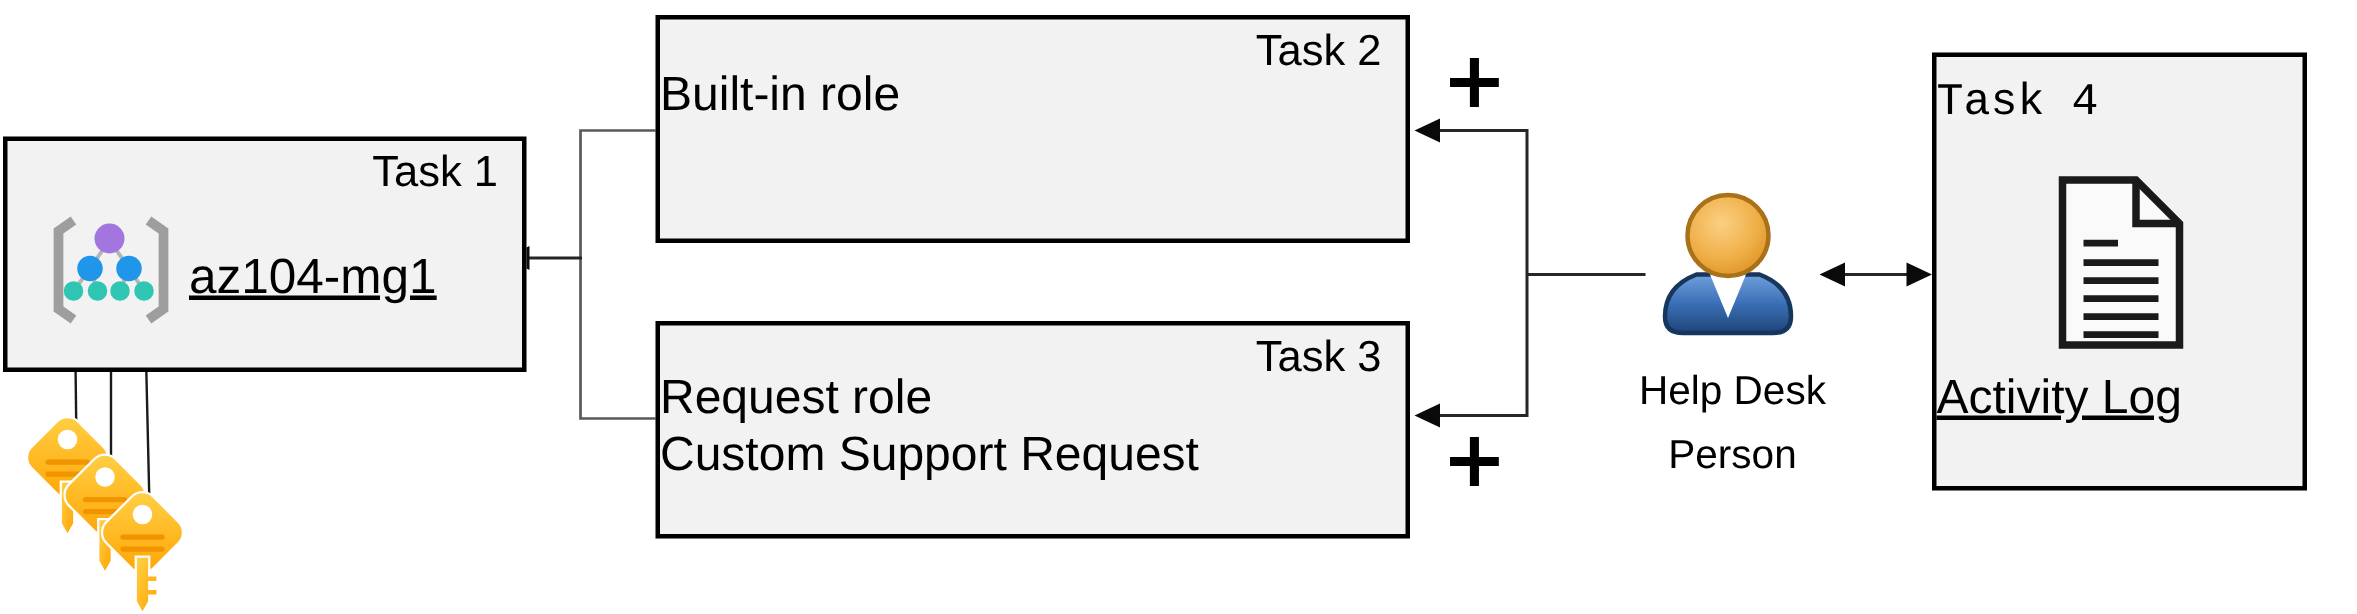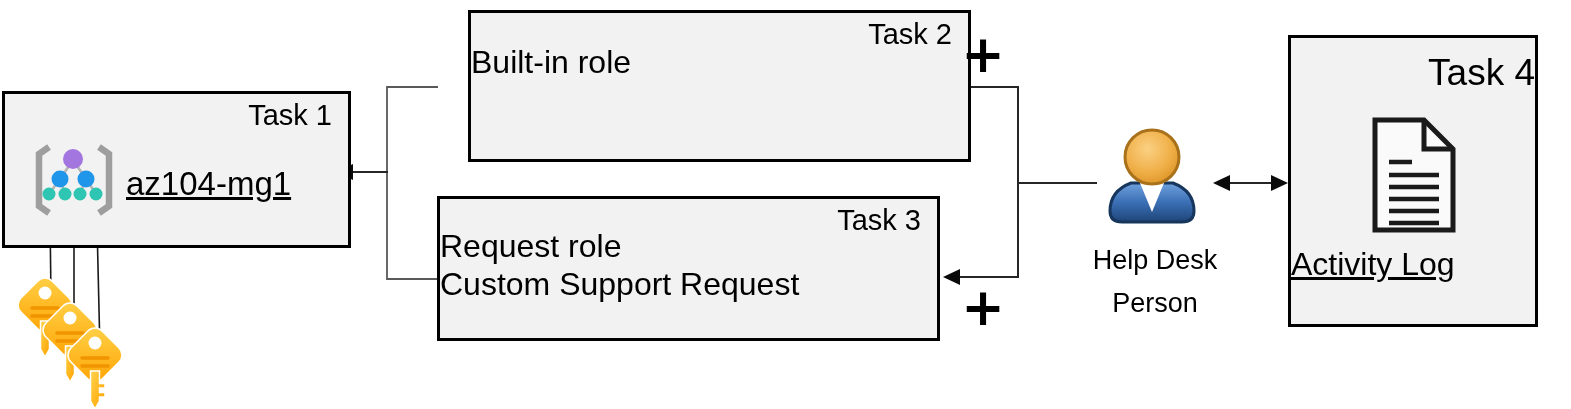--- a/index.html
+++ b/index.html
@@ -12,22 +12,22 @@
     color: #000;
     overflow: hidden;
   }
   .box {
     position: absolute;
     background: #F2F2F2;
     border: 3px solid #000;
     box-sizing: border-box;
   }
   .task1-box { left: 2px;    top: 91px;  width: 349px; height: 157px; }
-  .task2-box { left: 437px;  top: 10px;  width: 503px; height: 152px; margin-left: 31px; }
-  .task3-box { left: 437px;  top: 196px; width: 503px; height: 145px; }
+  .task2-box { left: 437px;  top: 10px;  width: 503px; height: 152px; }
+  .task3-box { left: 437px;  top: 214px; width: 503px; height: 145px; }
   .task4-box { left: 1288px; top: 35px;  width: 250px; height: 292px; }
 
   .tag-right {
     position: absolute;
     top: 5px; right: 16px;
     font-size: 29px;
     white-space: nowrap;
   }
   .center-lines {
     position: absolute;
@@ -45,22 +45,23 @@
     position: absolute;
     left: 121px; top: 71px;
     font-size: 33px;
     white-space: nowrap;
     text-decoration: underline;
   }
 
   .task4-tag {
     position: absolute;
     top: 14px; left: 0; right: 0;
-    text-align: right;
-    font-size: 37px;
+    text-align: left;
+    font-size: 30px;
+    font-family: Liberation Mono, monospace;
   }
   .task4-icon { position: absolute; left: 74px; top: 78px; }
   .task4-caption {
     position: absolute;
     top: 208px; left: 0; right: 0;
     text-align: left;
     font-size: 32px;
     white-space: nowrap;
     text-decoration: underline;
   }

